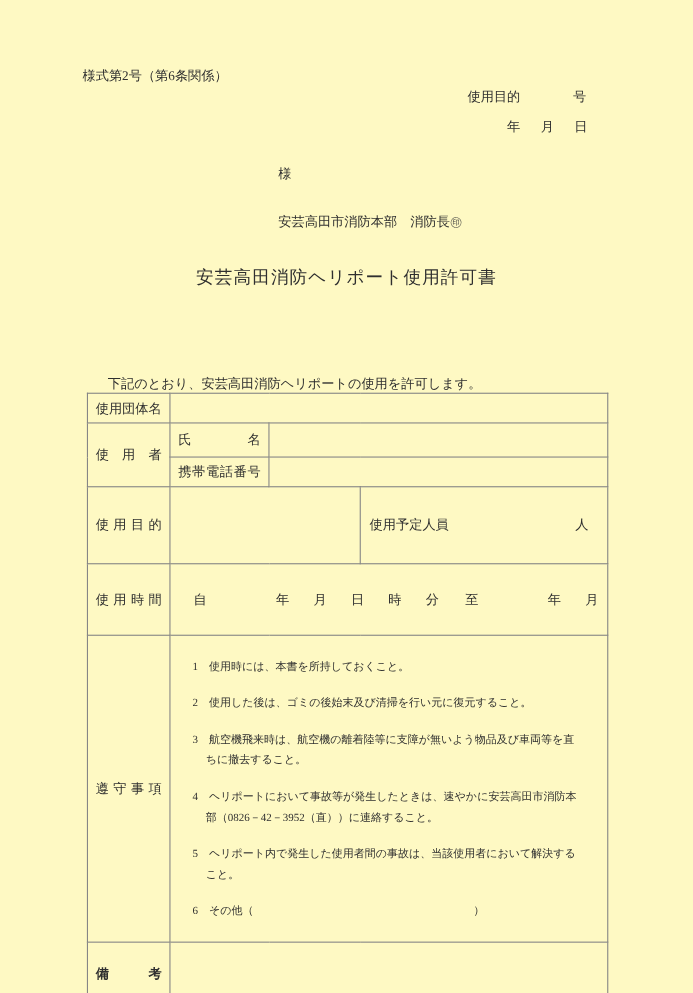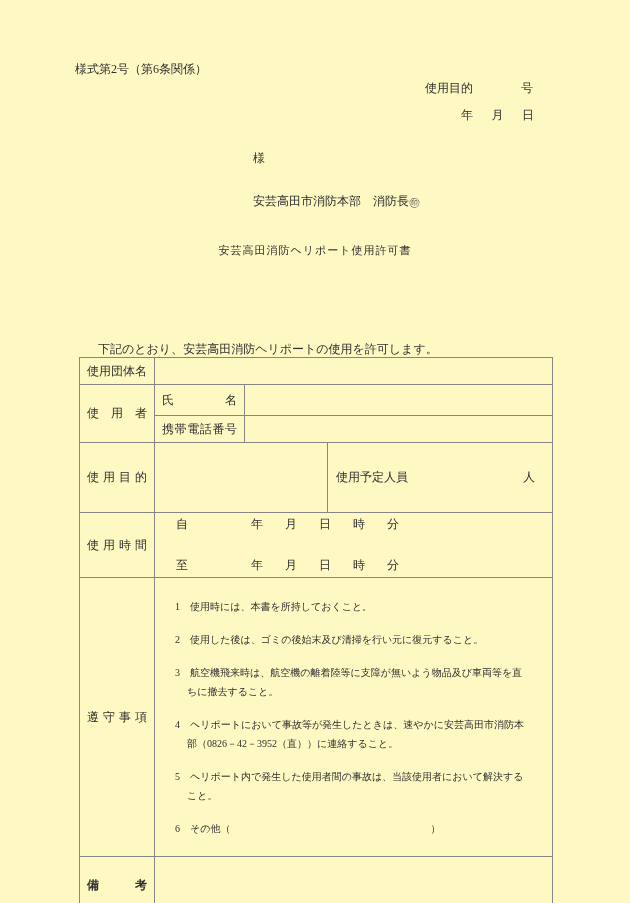--- a/index.html
+++ b/index.html
@@ -13,21 +13,21 @@
   }
   .page { position: absolute; left: 0; top: 0; width: 630px; height: 903px; background: #fef9c3; }
   .abs { position: absolute; font-size: 12px; line-height: 1.3; white-space: nowrap; }
 
   .form-number { left: 75px; top: 62px; }
   .doc-number  { left: 425px; top: 81px; width: 108px; display: flex; justify-content: space-between; }
   .date-line   { left: 461px; top: 108px; width: 73px; display: flex; justify-content: space-between; }
   .addressee   { left: 253px; top: 151px; }
   .issuer-line { left: 253px; top: 194px; width: 288px; display: flex; align-items: center; }
   .stamp       { font-size: 11px; color: #3a3a3a; }
-  .doc-title   { left: 0; top: 243px; width: 630px; text-align: center; font-size: 11px; letter-spacing: 1px; }
+  .doc-title   { left: 0; top: 243px; width: 630px; text-align: center; font-size: 16px; letter-spacing: 1px; }
   .intro       { left: 98px; top: 301px; margin-top: 41px; }
 
   table.form-table {
     position: absolute; left: 79px; top: 357px;
     width: 473px;
     border-collapse: collapse; table-layout: fixed;
   }
   .form-table td {
     border: 1px solid #868686;
     font-size: 12px;
@@ -46,21 +46,21 @@
   .lbl-wrap {
     width: 100%; box-sizing: border-box;
     padding: 0 7px;
     text-align: justify; text-align-last: justify;
   }
   .people-inner {
     display: flex; justify-content: space-between;
     padding: 0 17px 0 8px;
     align-items: flex-end;
   }
-  .time-inner { padding-left: 21px; display: flex; flex-direction: column; gap: 24px; justify-content: space-between; }
+  .time-inner { padding-left: 21px; display: flex; flex-direction: row; gap: 24px; justify-content: space-between; }
   .time-line  { white-space: nowrap; }
   .tu  { display: inline-block; margin-left: 22px; }
   .tu-first { margin-left: 63px; }
   .rules-inner { padding: 5px 7px 4px 0; }
   .rules-inner p {
     margin: 14px;
     padding-left: 18px;
     text-indent: -12px;
     line-height: 19px;
     font-size: 10px;

